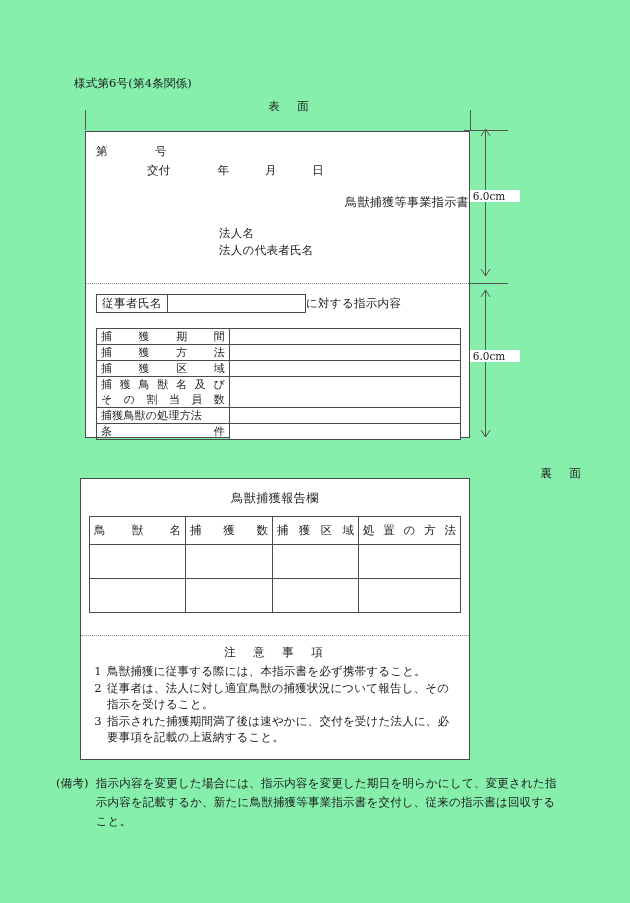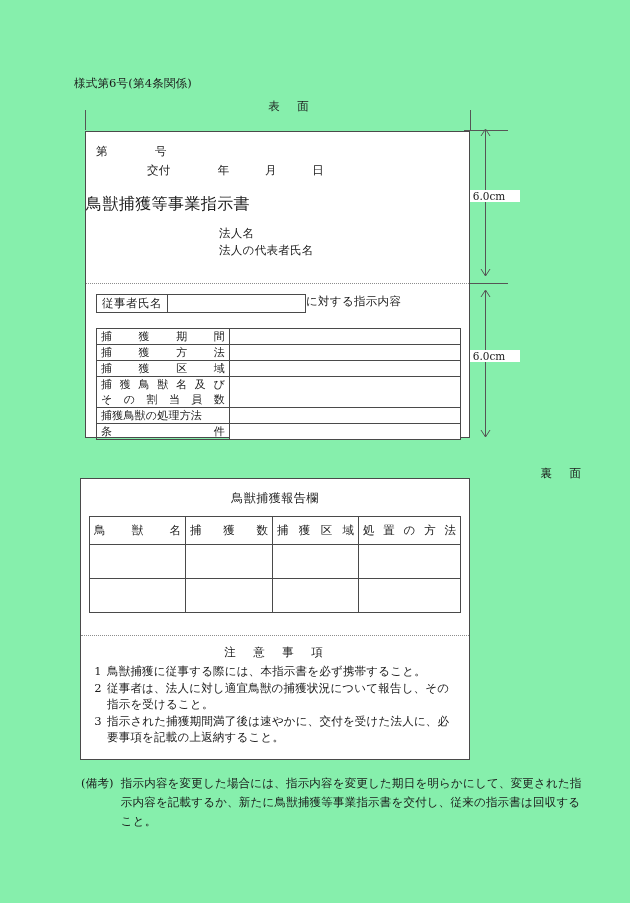--- a/index.html
+++ b/index.html
@@ -134,22 +134,22 @@
   }
   #fh-issue {
     position: absolute;
     left: 61px; top: 31px;
     font-size: 11.5px;
     letter-spacing: 0.3px;
   }
   #fh-title {
     position: absolute;
     left: 0; right: 0; top: 62px;
-    text-align: left;
-    font-size: 16px;
+    text-align: right;
+    font-size: 12px;
     letter-spacing: 0.4px;
   }
   #fh-corp {
     position: absolute;
     left: 133px; top: 93px;
     font-size: 11.5px;
     line-height: 17px;
     letter-spacing: 0.3px;
   }
 
@@ -159,21 +159,21 @@
     top: 151px;
     border-top: 1px dotted #8d8d8d;
   }
 
   
   #worker-row {
     position: absolute;
     left: 10px;
     top: 162px;
     display: flex;
-    align-items: flex-start;
+    align-items: center;
   }
   #worker-label {
     border: 1px solid #4a4a4a;
     box-sizing: border-box;
     height: 19px;
     line-height: 17px;
     padding: 0 5px;
     font-size: 11.5px;
     letter-spacing: 0.5px;
     background: #fff;
@@ -293,21 +293,21 @@
   }
   .note-num {
     width: 18px;
     flex: 0 0 18px;
     text-align: center;
   }
   .note-text { flex: 1 1 auto; text-indent: 0; }
 
   
   #remark {
-    left: 81px;
+    left: 56px;
     top: 774px;
     width: 505px;
     font-size: 11.5px;
     line-height: 19px;
     letter-spacing: 0.2px;
     display: flex;
   }
   #remark-label { flex: 0 0 auto; white-space: nowrap; }
   #remark-body  { flex: 1 1 auto; margin-left: 7px; }
 </style>

